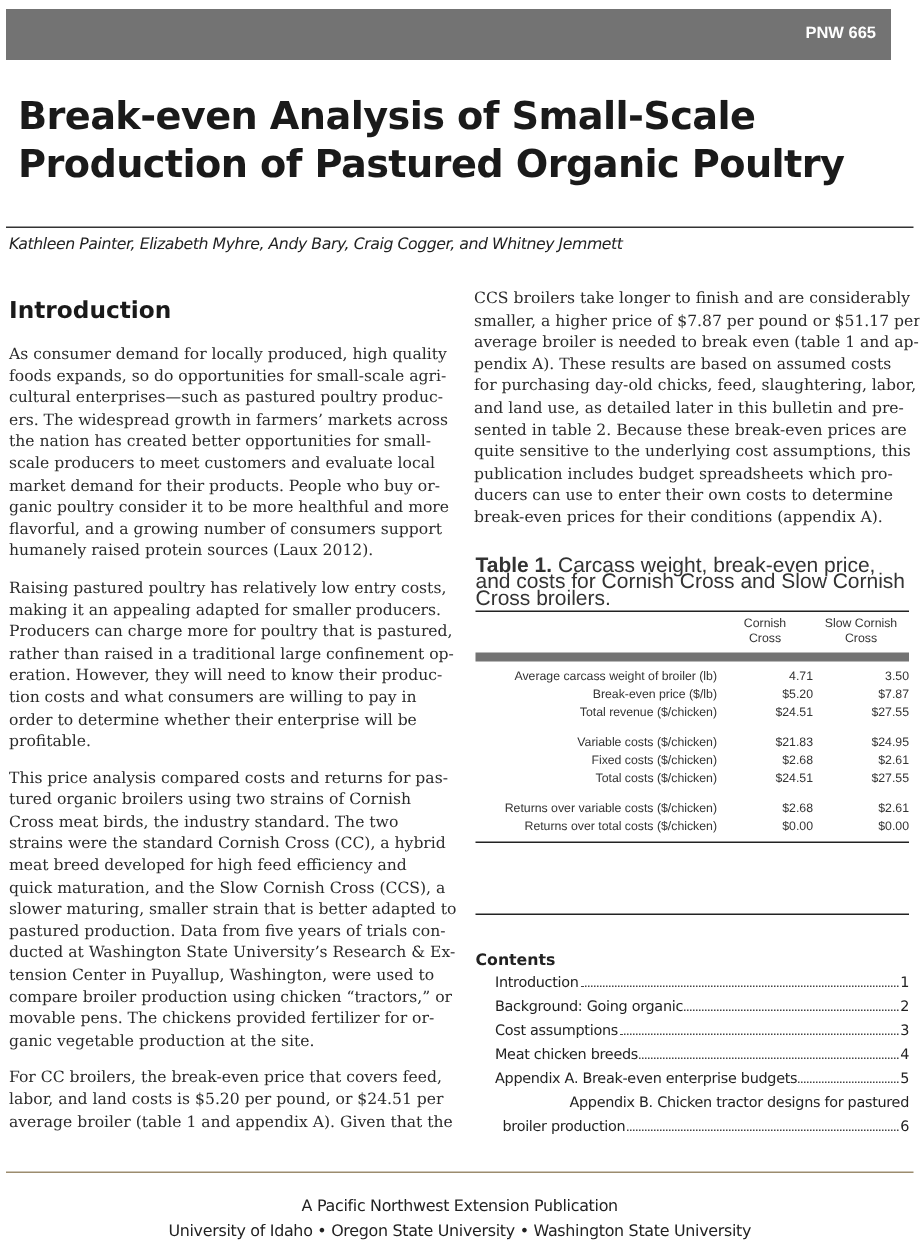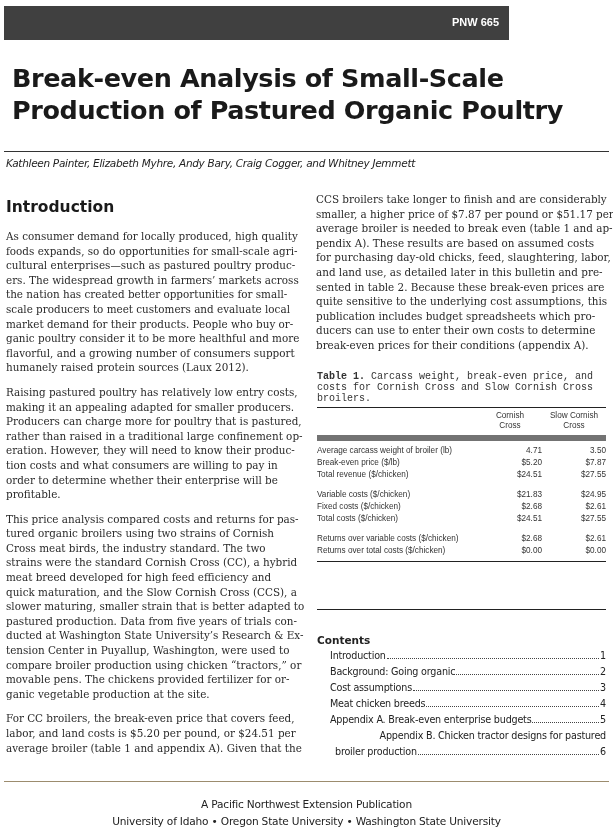--- a/index.html
+++ b/index.html
@@ -1,35 +1,35 @@
 <!DOCTYPE html>
 <html><head>
 <meta charset="utf-8">
 <style>
   html, body { margin: 0; padding: 0; background: #ffffff; }
   body { width: 613px; height: 834px; position: relative; overflow: hidden; color: #222; }
-  .banner { position: absolute; left: 4px; top: 6px; width: 505px; height: 34px; background: #404040; }
+  .banner { position: absolute; left: 4px; top: 6px; width: 590px; height: 34px; background: #737373; }
   .banner-id { position: absolute; right: 10px; top: 10px; font-family: "Liberation Sans", sans-serif; font-weight: bold; font-size: 11px; color: #fff; }
   .title { position: absolute; left: 12px; top: 62px; width: 590px; font-family: "DejaVu Sans", sans-serif; font-weight: bold; font-size: 25.5px; line-height: 32px; color: #1a1a1a; letter-spacing: -0.4px; margin: 0; }
   .rule-top { position: absolute; left: 4px; top: 151px; width: 605px; height: 1px; background: #333; }
   .authors { position: absolute; left: 6px; top: 157px; font-family: "DejaVu Sans", sans-serif; font-style: italic; font-size: 10.5px; color: #222; letter-spacing: -0.3px; }
   .intro-heading { position: absolute; left: 6px; top: 198px; font-family: "DejaVu Sans", sans-serif; font-weight: bold; font-size: 15.5px; color: #1a1a1a; margin: 0; }
   .col { position: absolute; font-family: "DejaVu Serif", serif; font-size: 10.4px; line-height: 14.6px; color: #2a2a2a; }
   .col p { margin: 0 0 10px 0; }
   .col-left { left: 6px; top: 229px; width: 298px; }
   .col-right { left: 316px; top: 192px; width: 292px; }
   .line { display: block; white-space: nowrap; }
   .table-wrap { position: absolute; left: 317px; top: 371px; width: 289px; font-family: "Liberation Sans", sans-serif; font-size: 8.2px; color: #333; }
-  .table-caption { font-size: 10px; line-height: 11px; margin-bottom: 3px; font-family: Liberation Mono, monospace; }
+  .table-caption { font-size: 14px; line-height: 11px; margin-bottom: 3px; }
   .table-caption b { font-weight: bold; }
   .tbl { width: 100%; border-collapse: collapse; }
   .tbl thead th { font-weight: normal; text-align: center; line-height: 10px; padding: 3px 0 4px 0; border-top: 1px solid #222; border-bottom: 6px solid #737373; }
   .tbl td { line-height: 12px; padding: 0; }
   .tbl td.num { text-align: right; width: 64px; }
-  .tbl td.lbl { text-align: left; }
+  .tbl td.lbl { text-align: right; }
   .tbl tr.gap td { height: 8px; }
   .tbl tr.first td { padding-top: 4px; }
   .tbl tr.last td { padding-bottom: 4px; border-bottom: 1px solid #222; }
   .contents { position: absolute; left: 317px; top: 609px; width: 289px; font-family: "DejaVu Sans", sans-serif; color: #222; }
   .contents-rule { height: 1px; background: #222; margin-bottom: 7px; }
   .contents-title { font-weight: bold; font-size: 10.5px; margin-bottom: 2px; margin-top: 24px; }
   .toc-item { display: flex; align-items: baseline; font-size: 9.6px; line-height: 16px; padding-left: 13px; letter-spacing: -0.2px; }
   .toc-item .toc-label { white-space: nowrap; }
   .toc-item .toc-dots { flex: 1; border-bottom: 1px dotted #444; margin: 0 1px 3px 1px; }
   .toc-item .toc-page { white-space: nowrap; }

